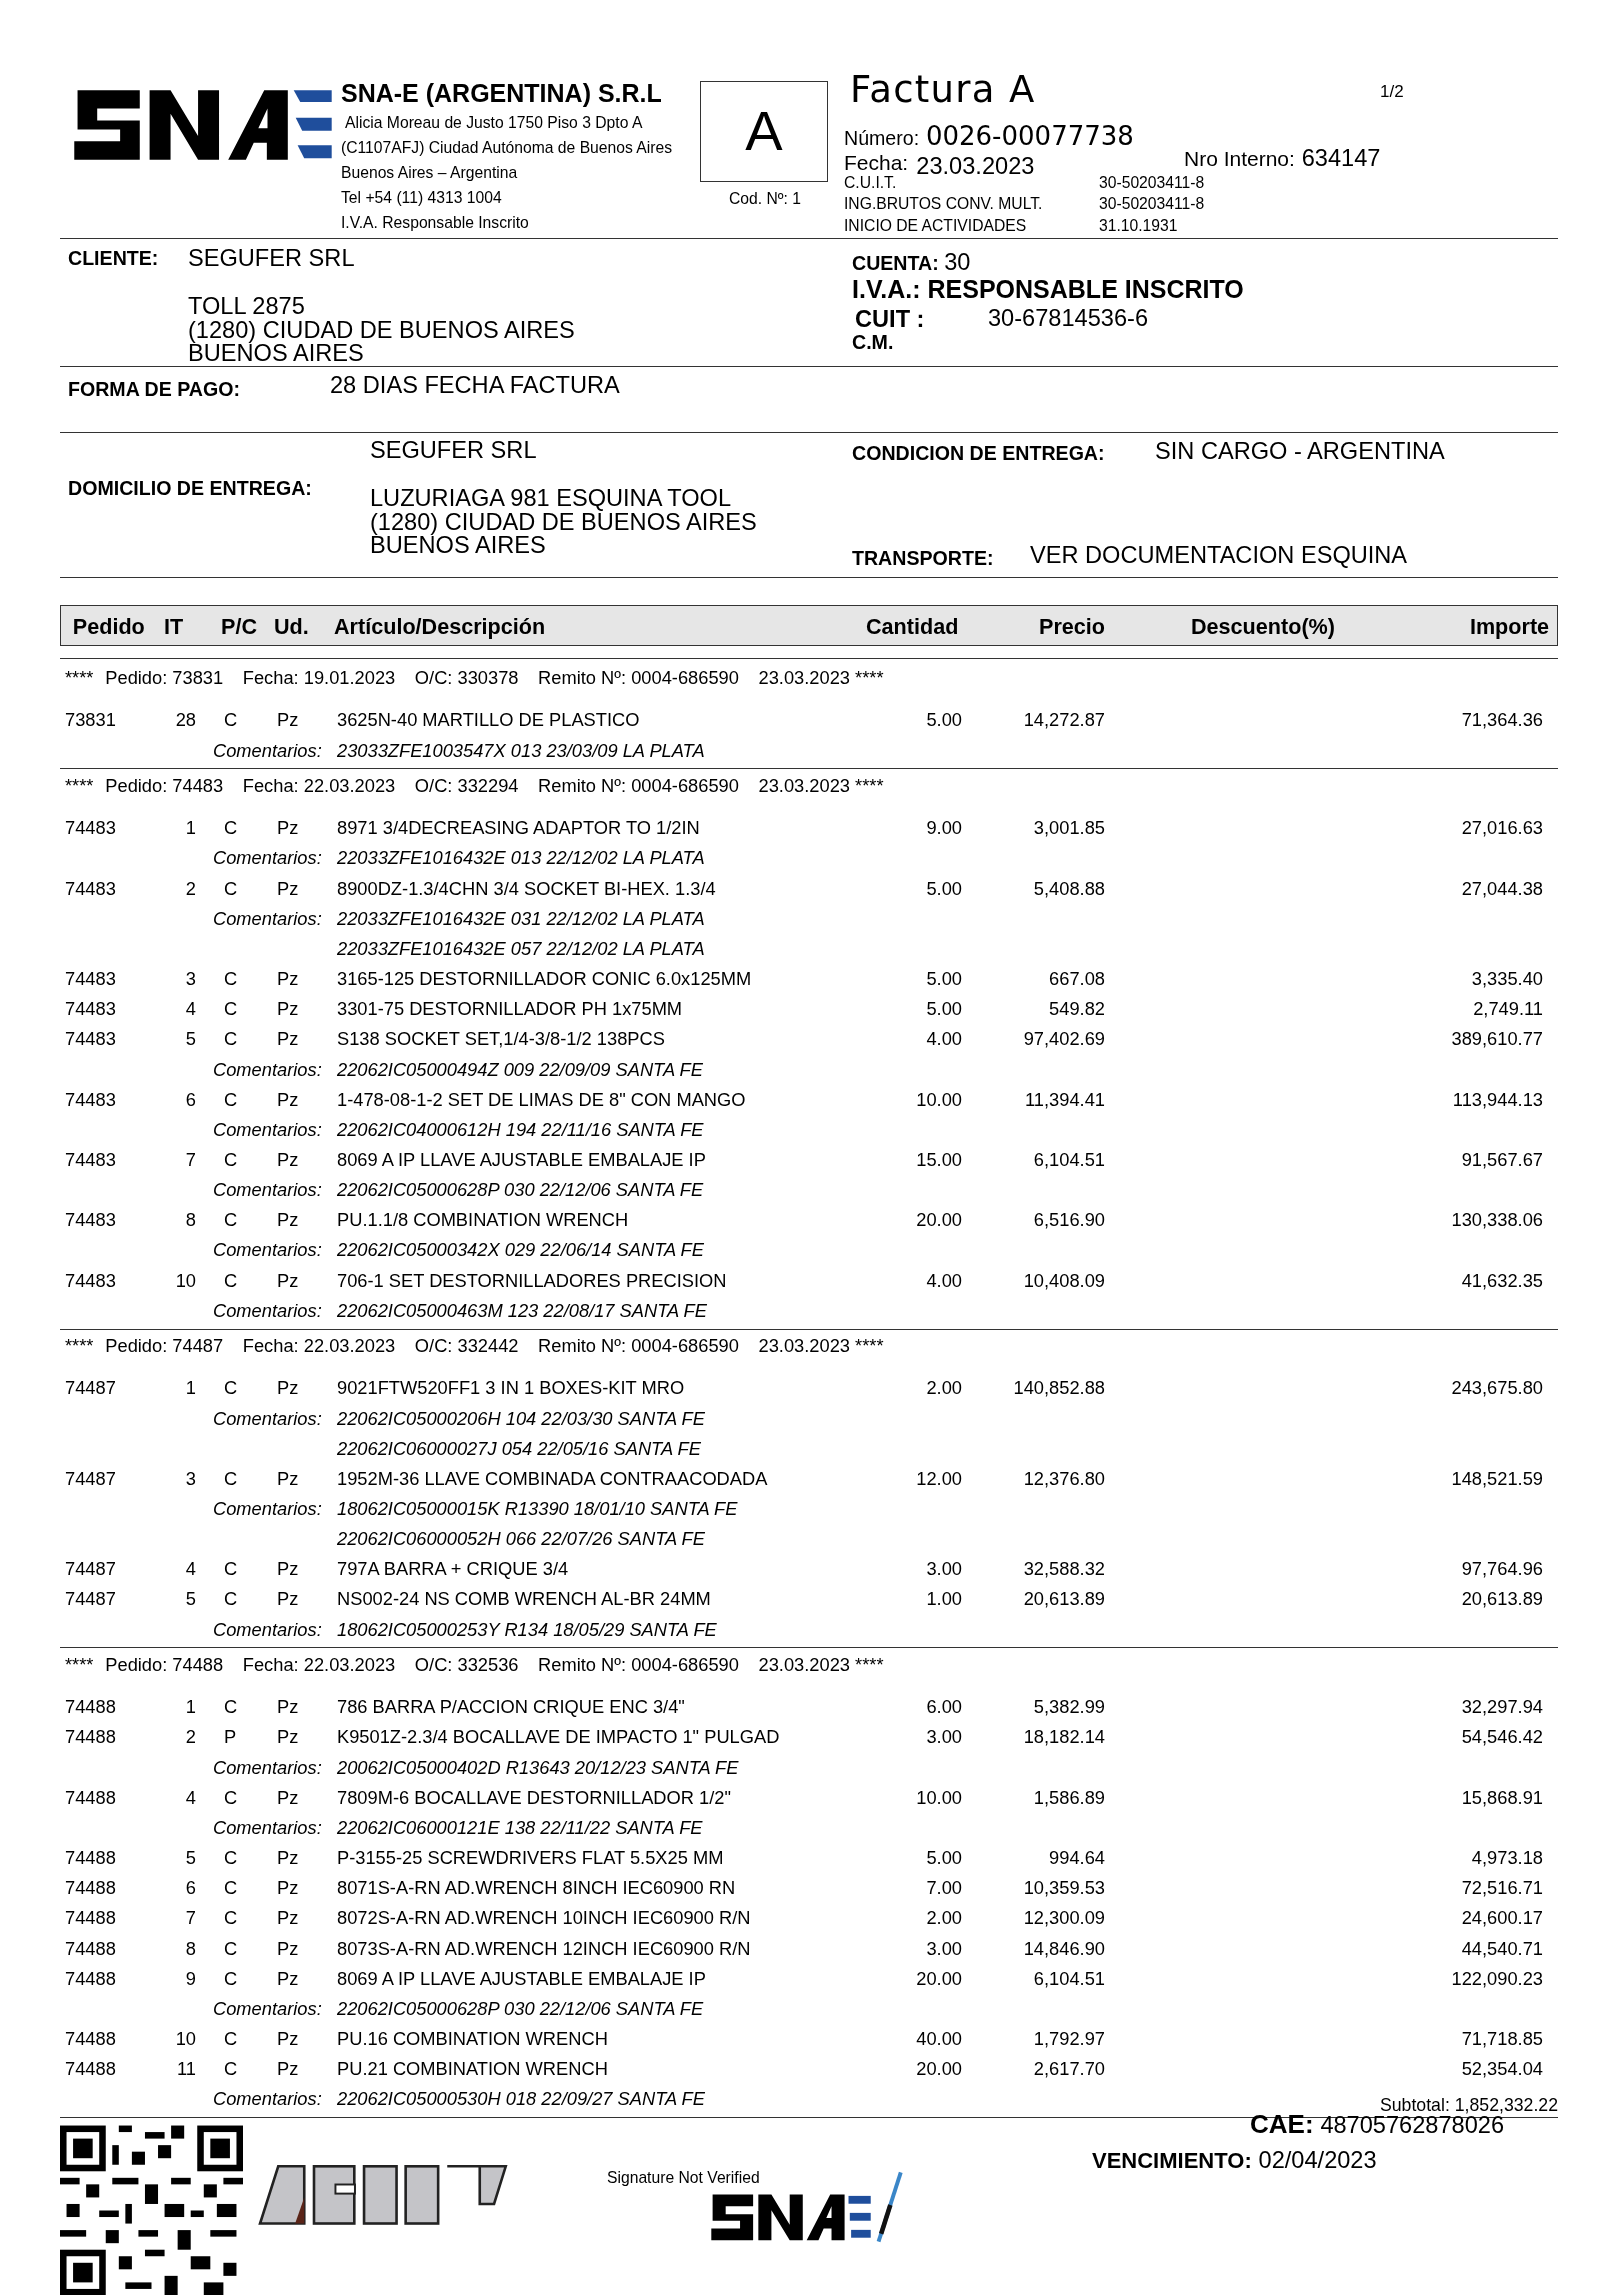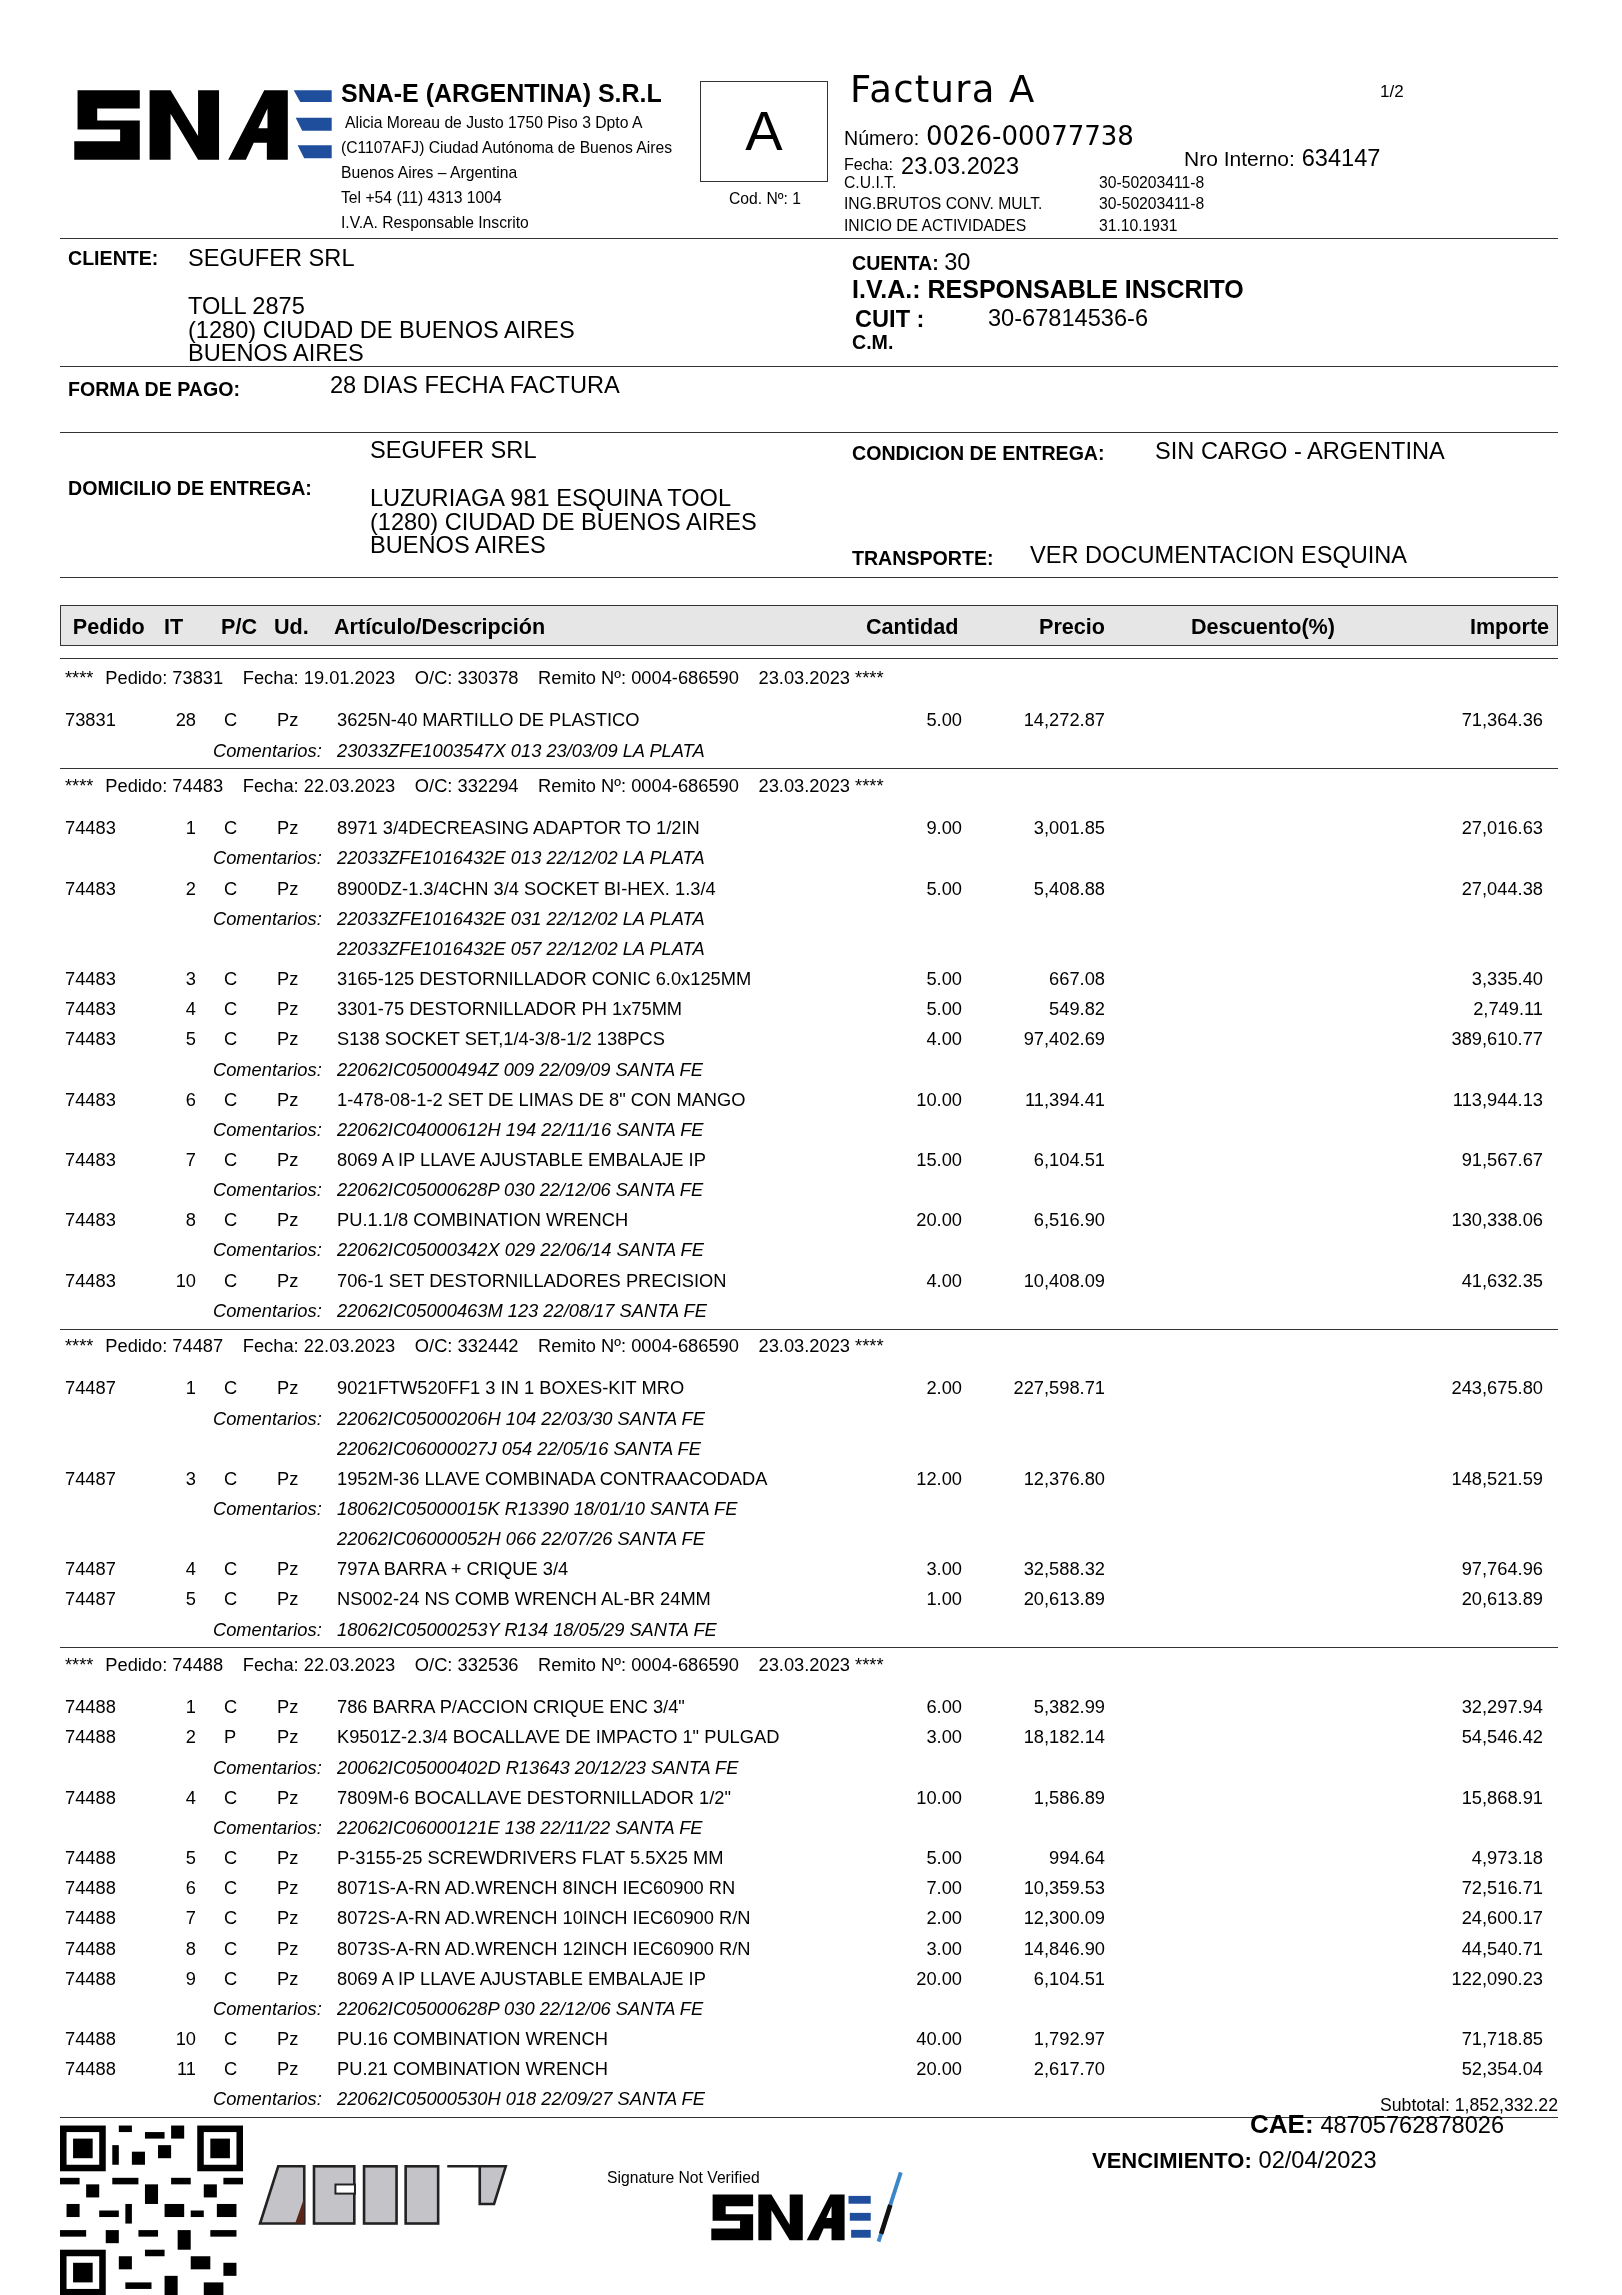--- a/index.html
+++ b/index.html
@@ -56,21 +56,21 @@
 <div class="abs small" style="left:729px;top:190px;">Cod. Nº: 1</div>
 
 <div class="abs" style="left:850px;top:68px;font-size:37px;font-family:'DejaVu Sans',sans-serif;letter-spacing:1.3px;">Factura A</div>
 <div class="abs" style="left:1380px;top:82px;font-size:17px;">1/2</div>
 
 <div class="abs" style="left:844px;top:121px;">
   <span style="font-size:19.6px;">Número:</span>
   <span style="font-size:26px;margin-left:3.9px;font-family:'DejaVu Sans',sans-serif;">0026-00077738</span>
 </div>
 <div class="abs" style="left:844px;top:149px;">
-  <span style="font-size:16px;">Fecha:</span>
+  <span style="font-size:21px;">Fecha:</span>
   <span style="font-size:23.6px;margin-left:5.2px;position:relative;top:3.9px;">23.03.2023</span>
 </div>
 <div class="abs" style="left:1184px;top:145px;">
   <span style="font-size:21px;">Nro Interno:</span>
   <span style="font-size:23.6px;margin-left:3.9px;">634147</span>
 </div>
 <div class="abs small" style="left:844px;top:174px;">C.U.I.T.</div>
 <div class="abs small" style="left:1099px;top:174px;">30-50203411-8</div>
 <div class="abs small" style="left:844px;top:195px;">ING.BRUTOS CONV. MULT.</div>
 <div class="abs small" style="left:1099px;top:195px;">30-50203411-8</div>
@@ -277,21 +277,21 @@
     <div class="pedhdr" style="top: 1335px;">
     <span style="margin-right:11.8px;">****</span><span>Pedido: 74487</span><span>Fecha: 22.03.2023</span><span>O/C: 332442</span><span>Remito Nº: 0004-686590</span><span>23.03.2023 ****</span>
   </div>
     <div class="row" style="top: 1377px;">
     <span class="c-ped">74487</span>
     <span class="c-it">1</span>
     <span class="c-pc">C</span>
     <span class="c-ud">Pz</span>
     <span class="c-desc">9021FTW520FF1 3 IN 1 BOXES-KIT MRO</span>
     <span class="c-cant">2.00</span>
-    <span class="c-prec">227,598.71</span>
+    <span class="c-prec">140,852.88</span>
     <span class="c-imp">243,675.80</span>
   </div>
     <div class="row" style="top: 1408px;">
     <span class="c-comlbl">Comentarios:</span>
     <span class="c-comval">22062IC05000206H  104 22/03/30 SANTA FE</span>
   </div>
     <div class="row" style="top: 1438px;">
     <span class="c-comlbl"></span>
     <span class="c-comval">22062IC06000027J 054 22/05/16 SANTA FE</span>
   </div>

